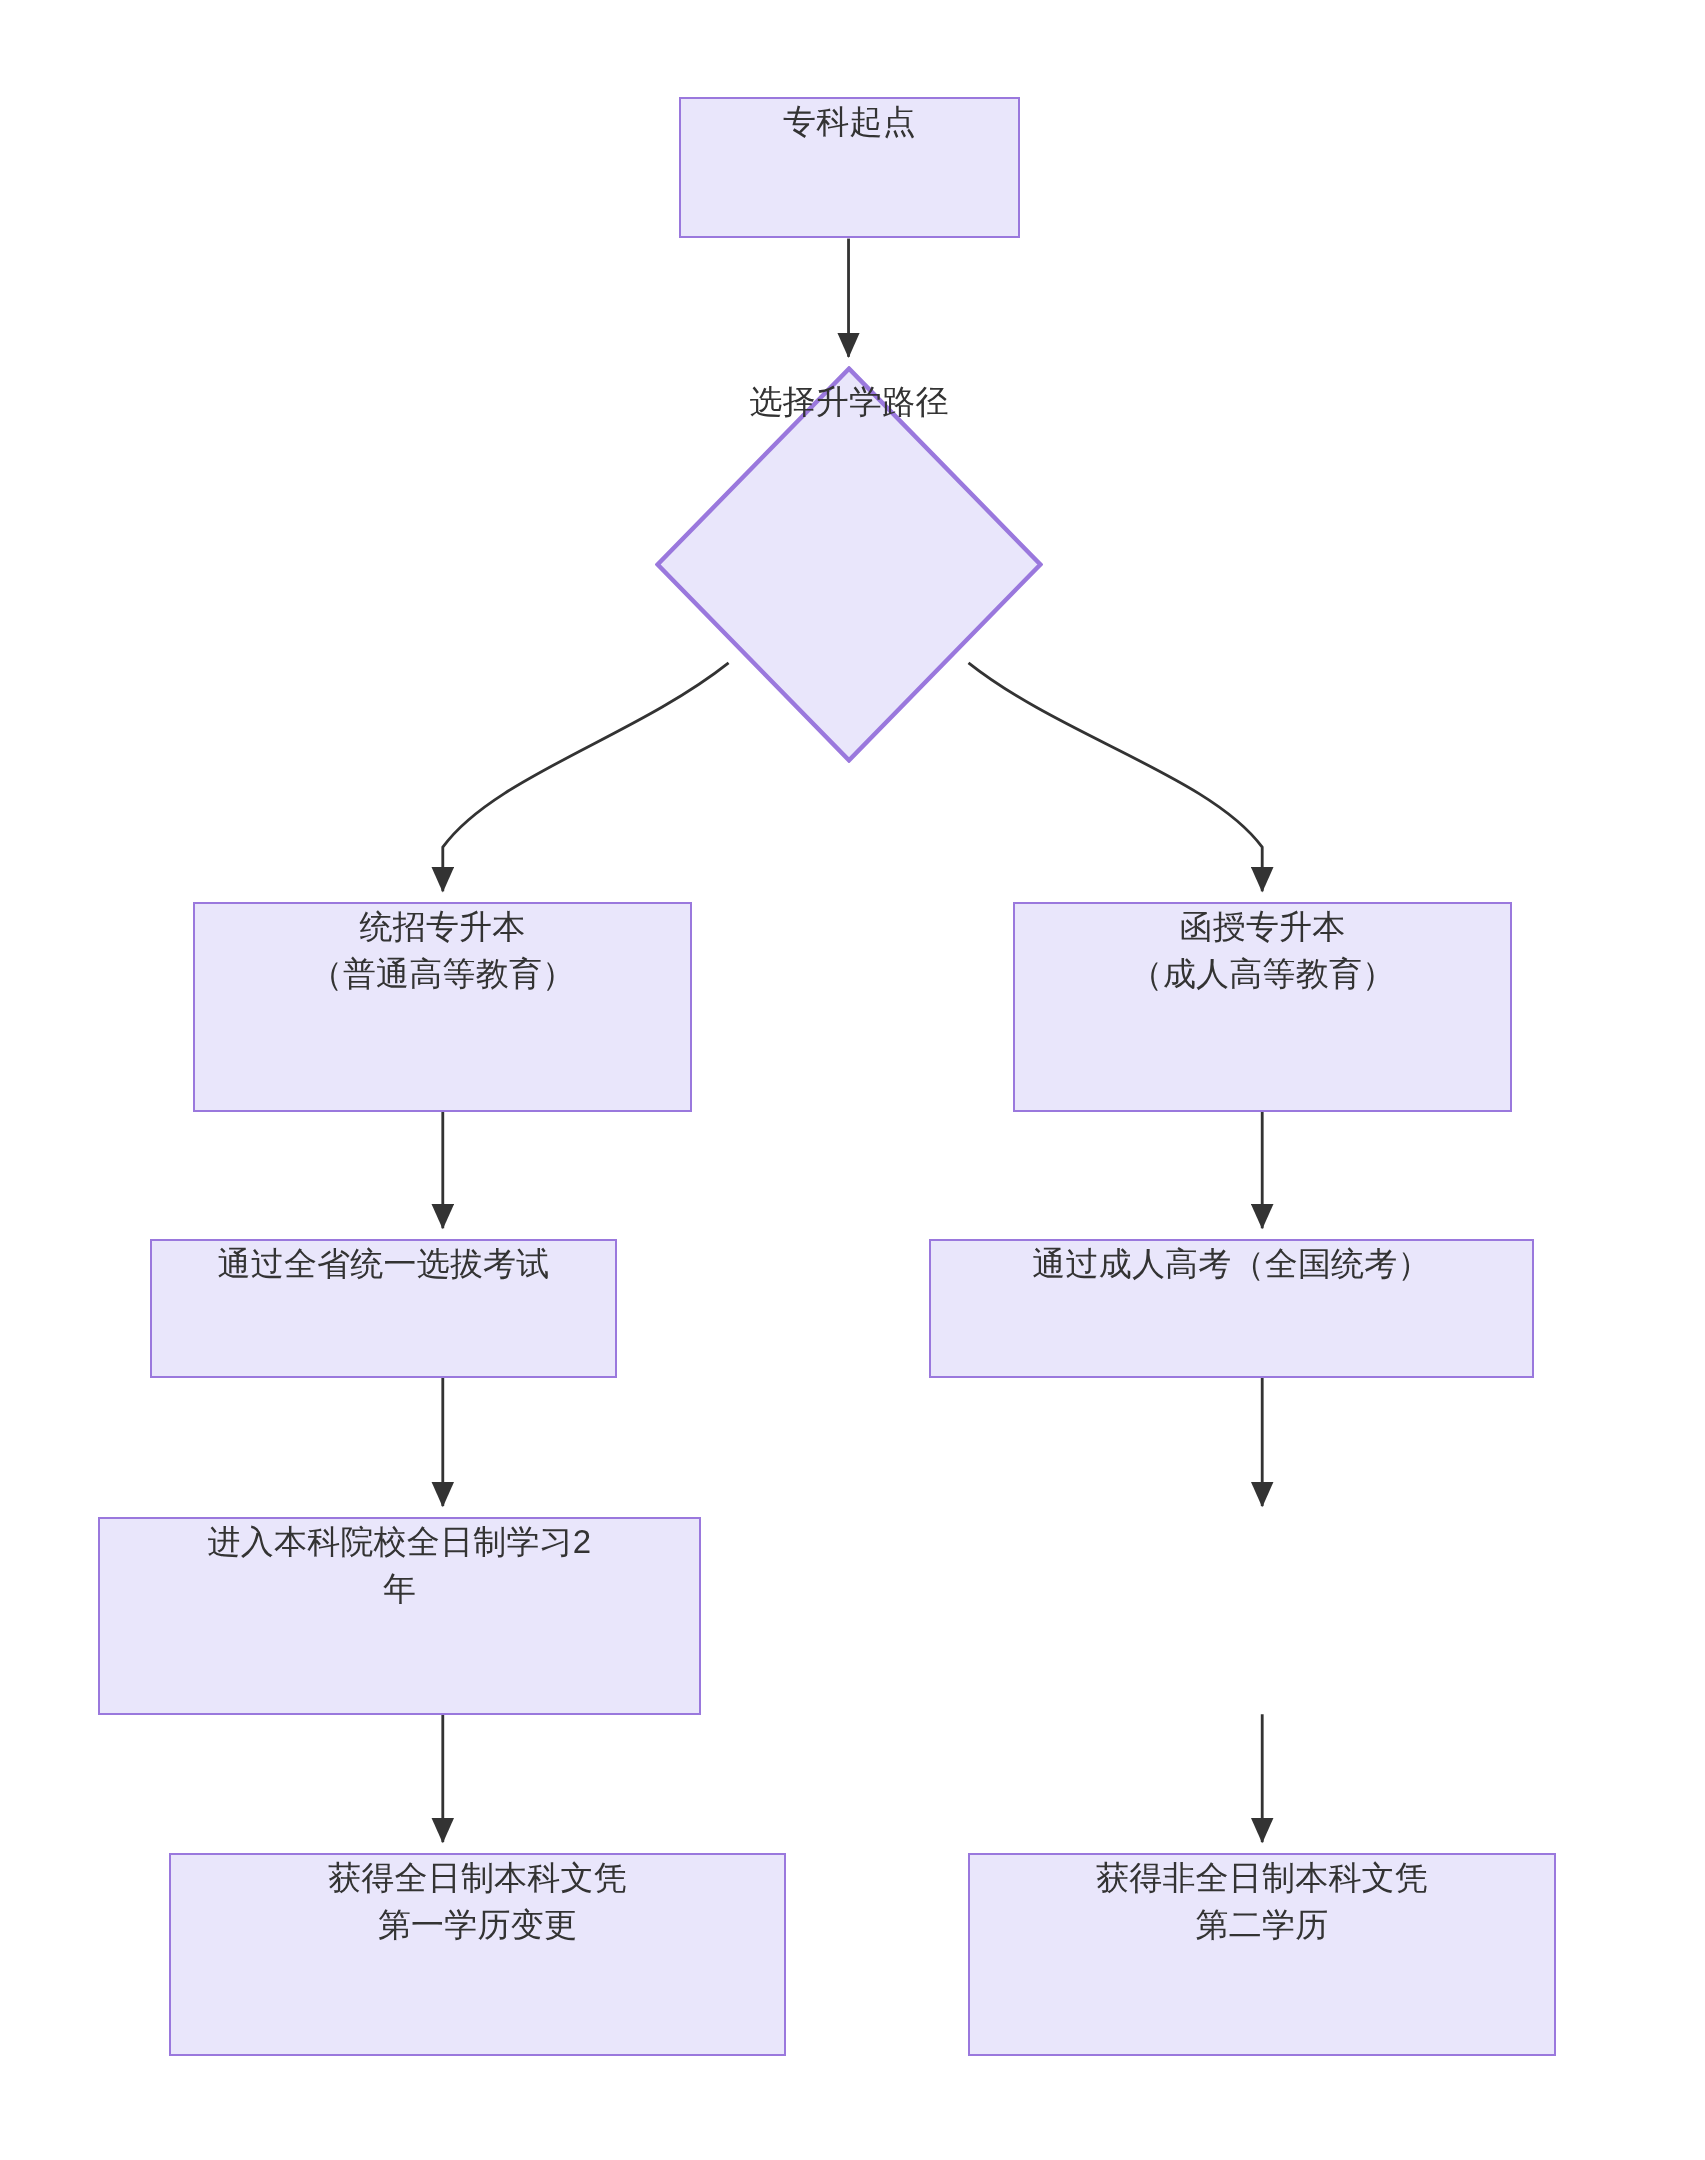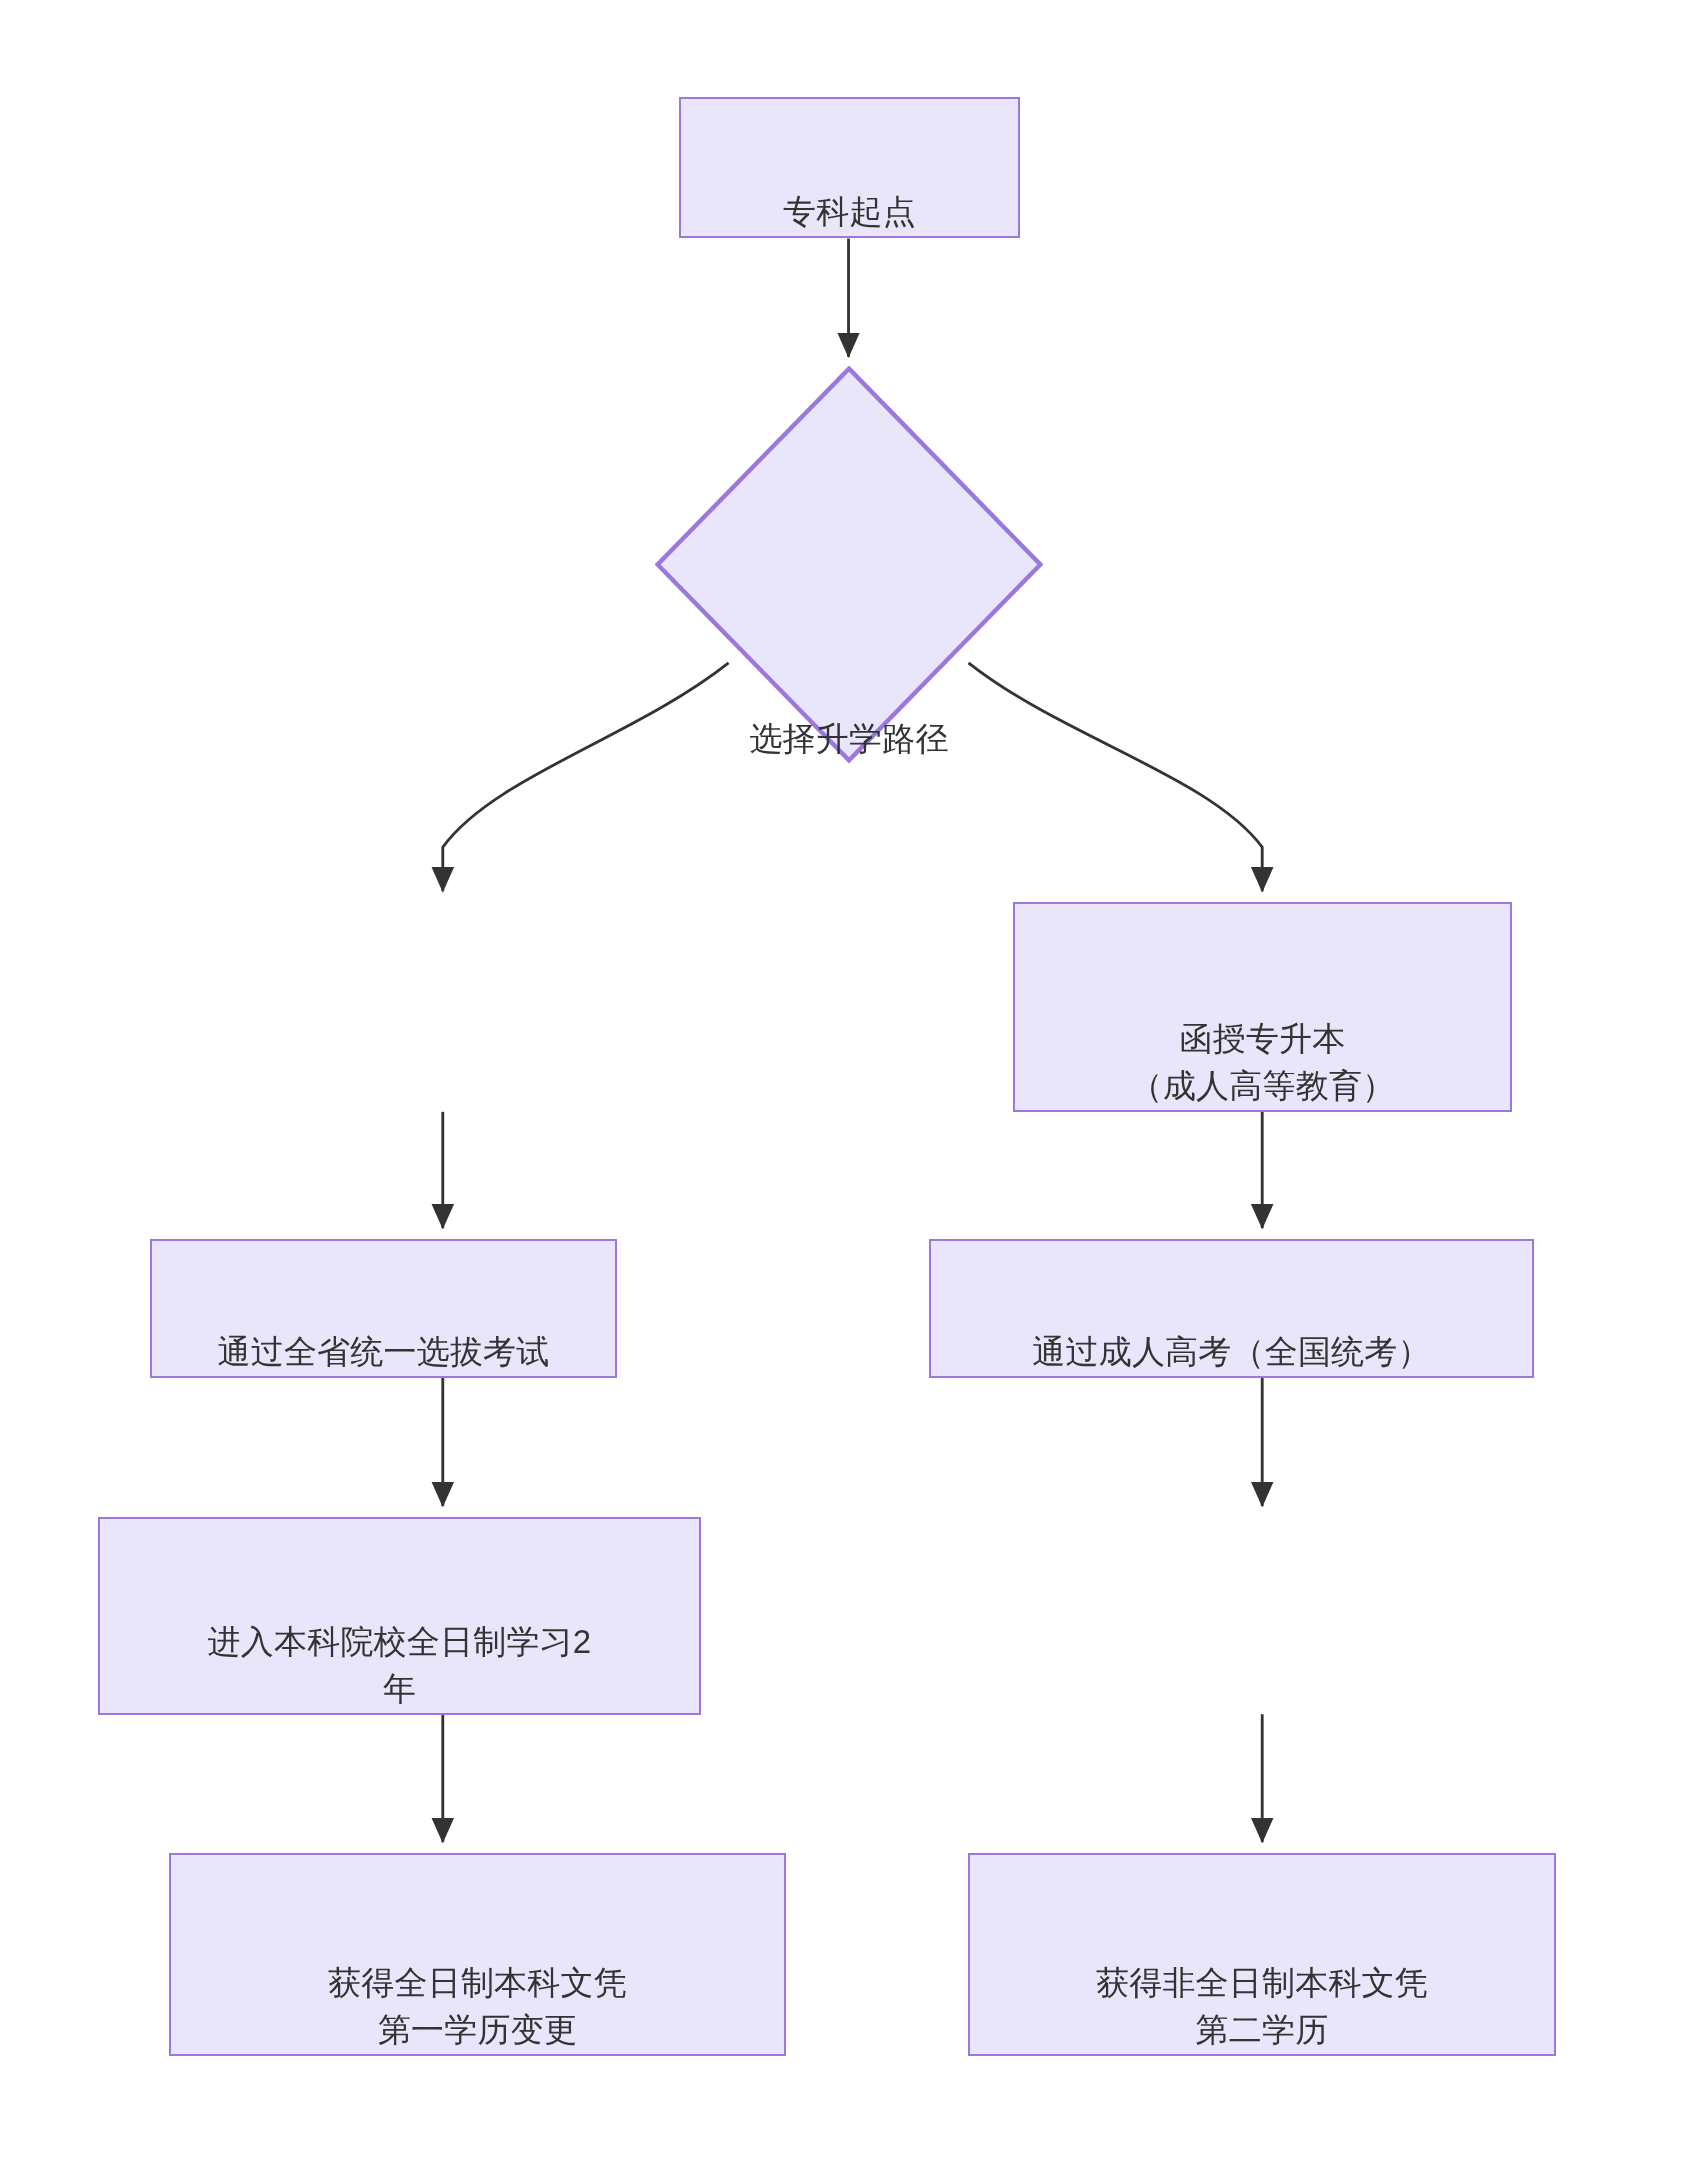--- a/index.html
+++ b/index.html
@@ -24,21 +24,21 @@
     left: 0;
     top: 0;
     width: 1705px;
     height: 2161px;
     pointer-events: none;
   }
   .node {
     position: absolute;
     box-sizing: border-box;
     display: flex;
-    align-items: flex-end;
+    align-items: flex-start;
     justify-content: center;
     text-align: center;
     color: #333333;
     font-size: 33px;
     line-height: 1.42;
     letter-spacing: 0.2px;
   }
   .node-rect {
     background: #e9e6fb;
     border: 2.6px solid #9a78dd;
@@ -96,20 +96,24 @@
     <span class="node-label">专科起点</span>
   </div>
 
   <div class="node node-diamond" id="node-decision" style="left:655px; top:366px; width:388px; height:397px;">
     <svg class="diamond-shape" viewBox="0 0 440 450" preserveAspectRatio="none" xmlns="http://www.w3.org/2000/svg">
       <polygon points="220,3 437,225 220,447 3,225" fill="#e9e6fb" stroke="#9a78dd" stroke-width="5"></polygon>
     </svg>
     <span class="diamond-label node-label">选择升学路径</span>
   </div>
 
+  <div class="node node-rect" id="node-left-1" style="left:193px; top:902px; width:499px; height:210px;">
+    <span class="node-label">统招专升本
+（普通高等教育）</span>
+  </div>
 
   <div class="node node-rect" id="node-left-2" style="left:150px; top:1239px; width:467px; height:139px;">
     <span class="node-label">通过全省统一选拔考试</span>
   </div>
 
   <div class="node node-rect" id="node-left-3" style="left:98px; top:1517px; width:603px; height:198px;">
     <span class="node-label">进入本科院校全日制学习2
 年</span>
   </div>
 

